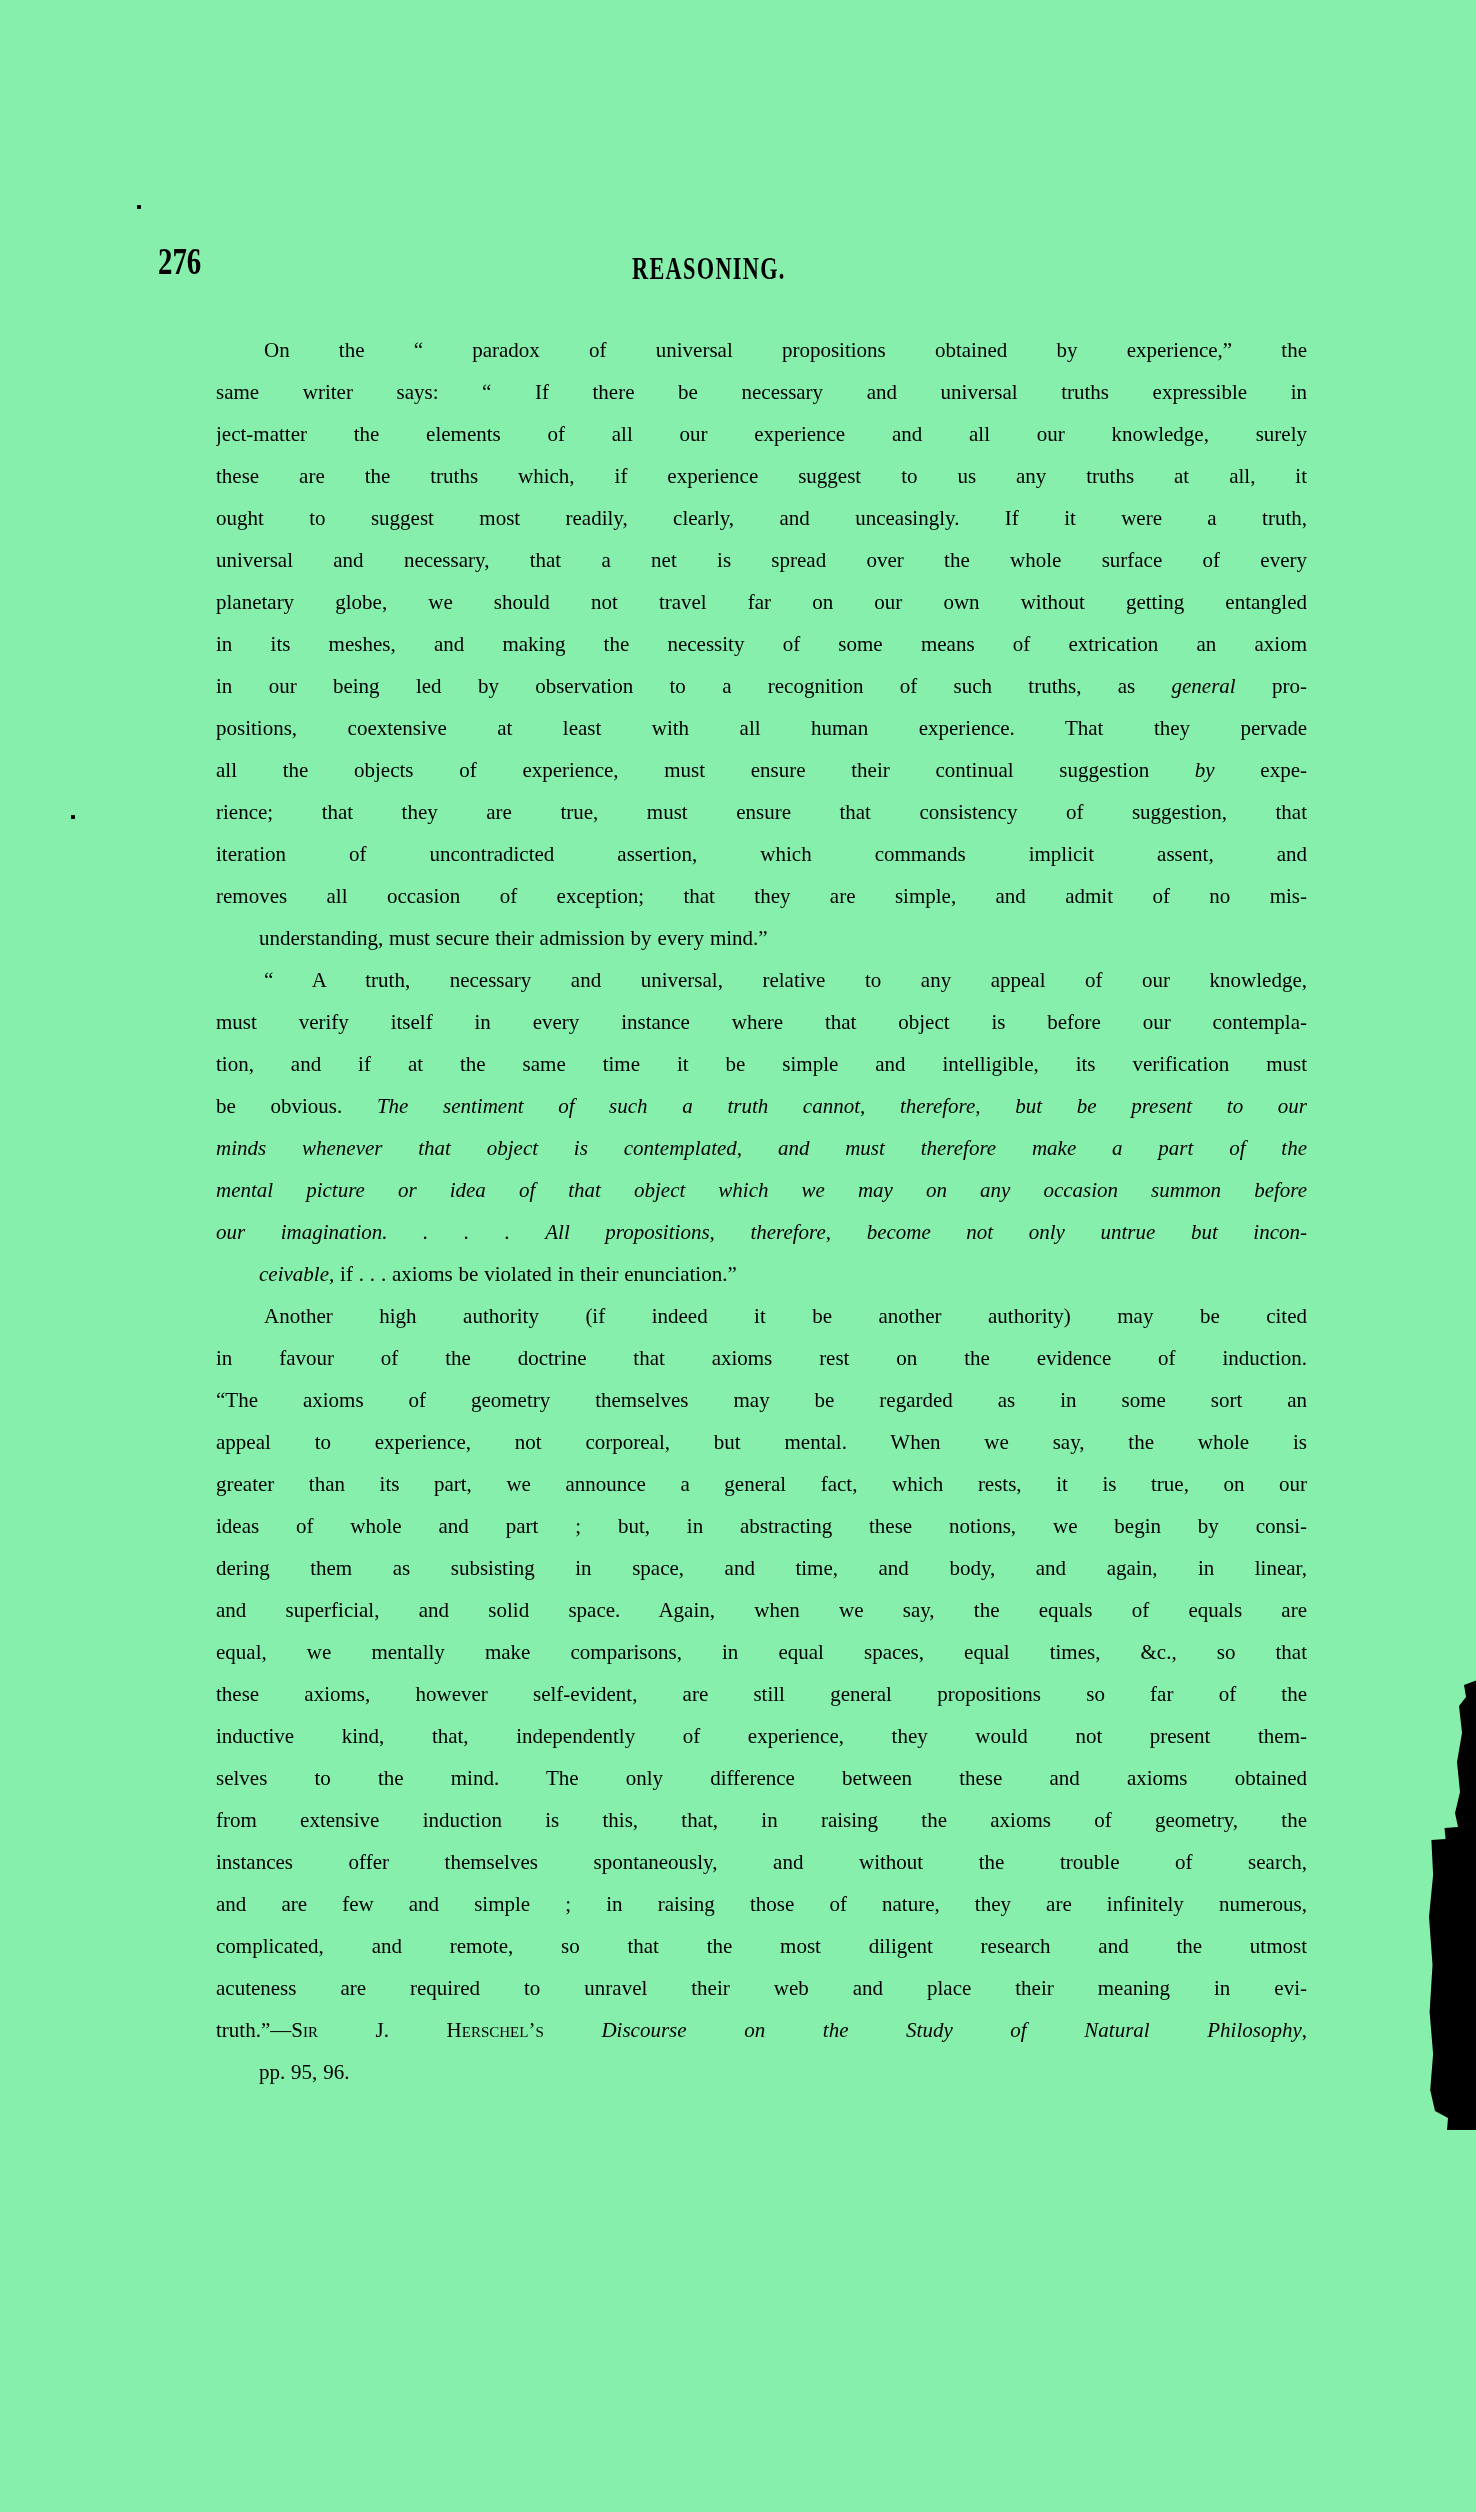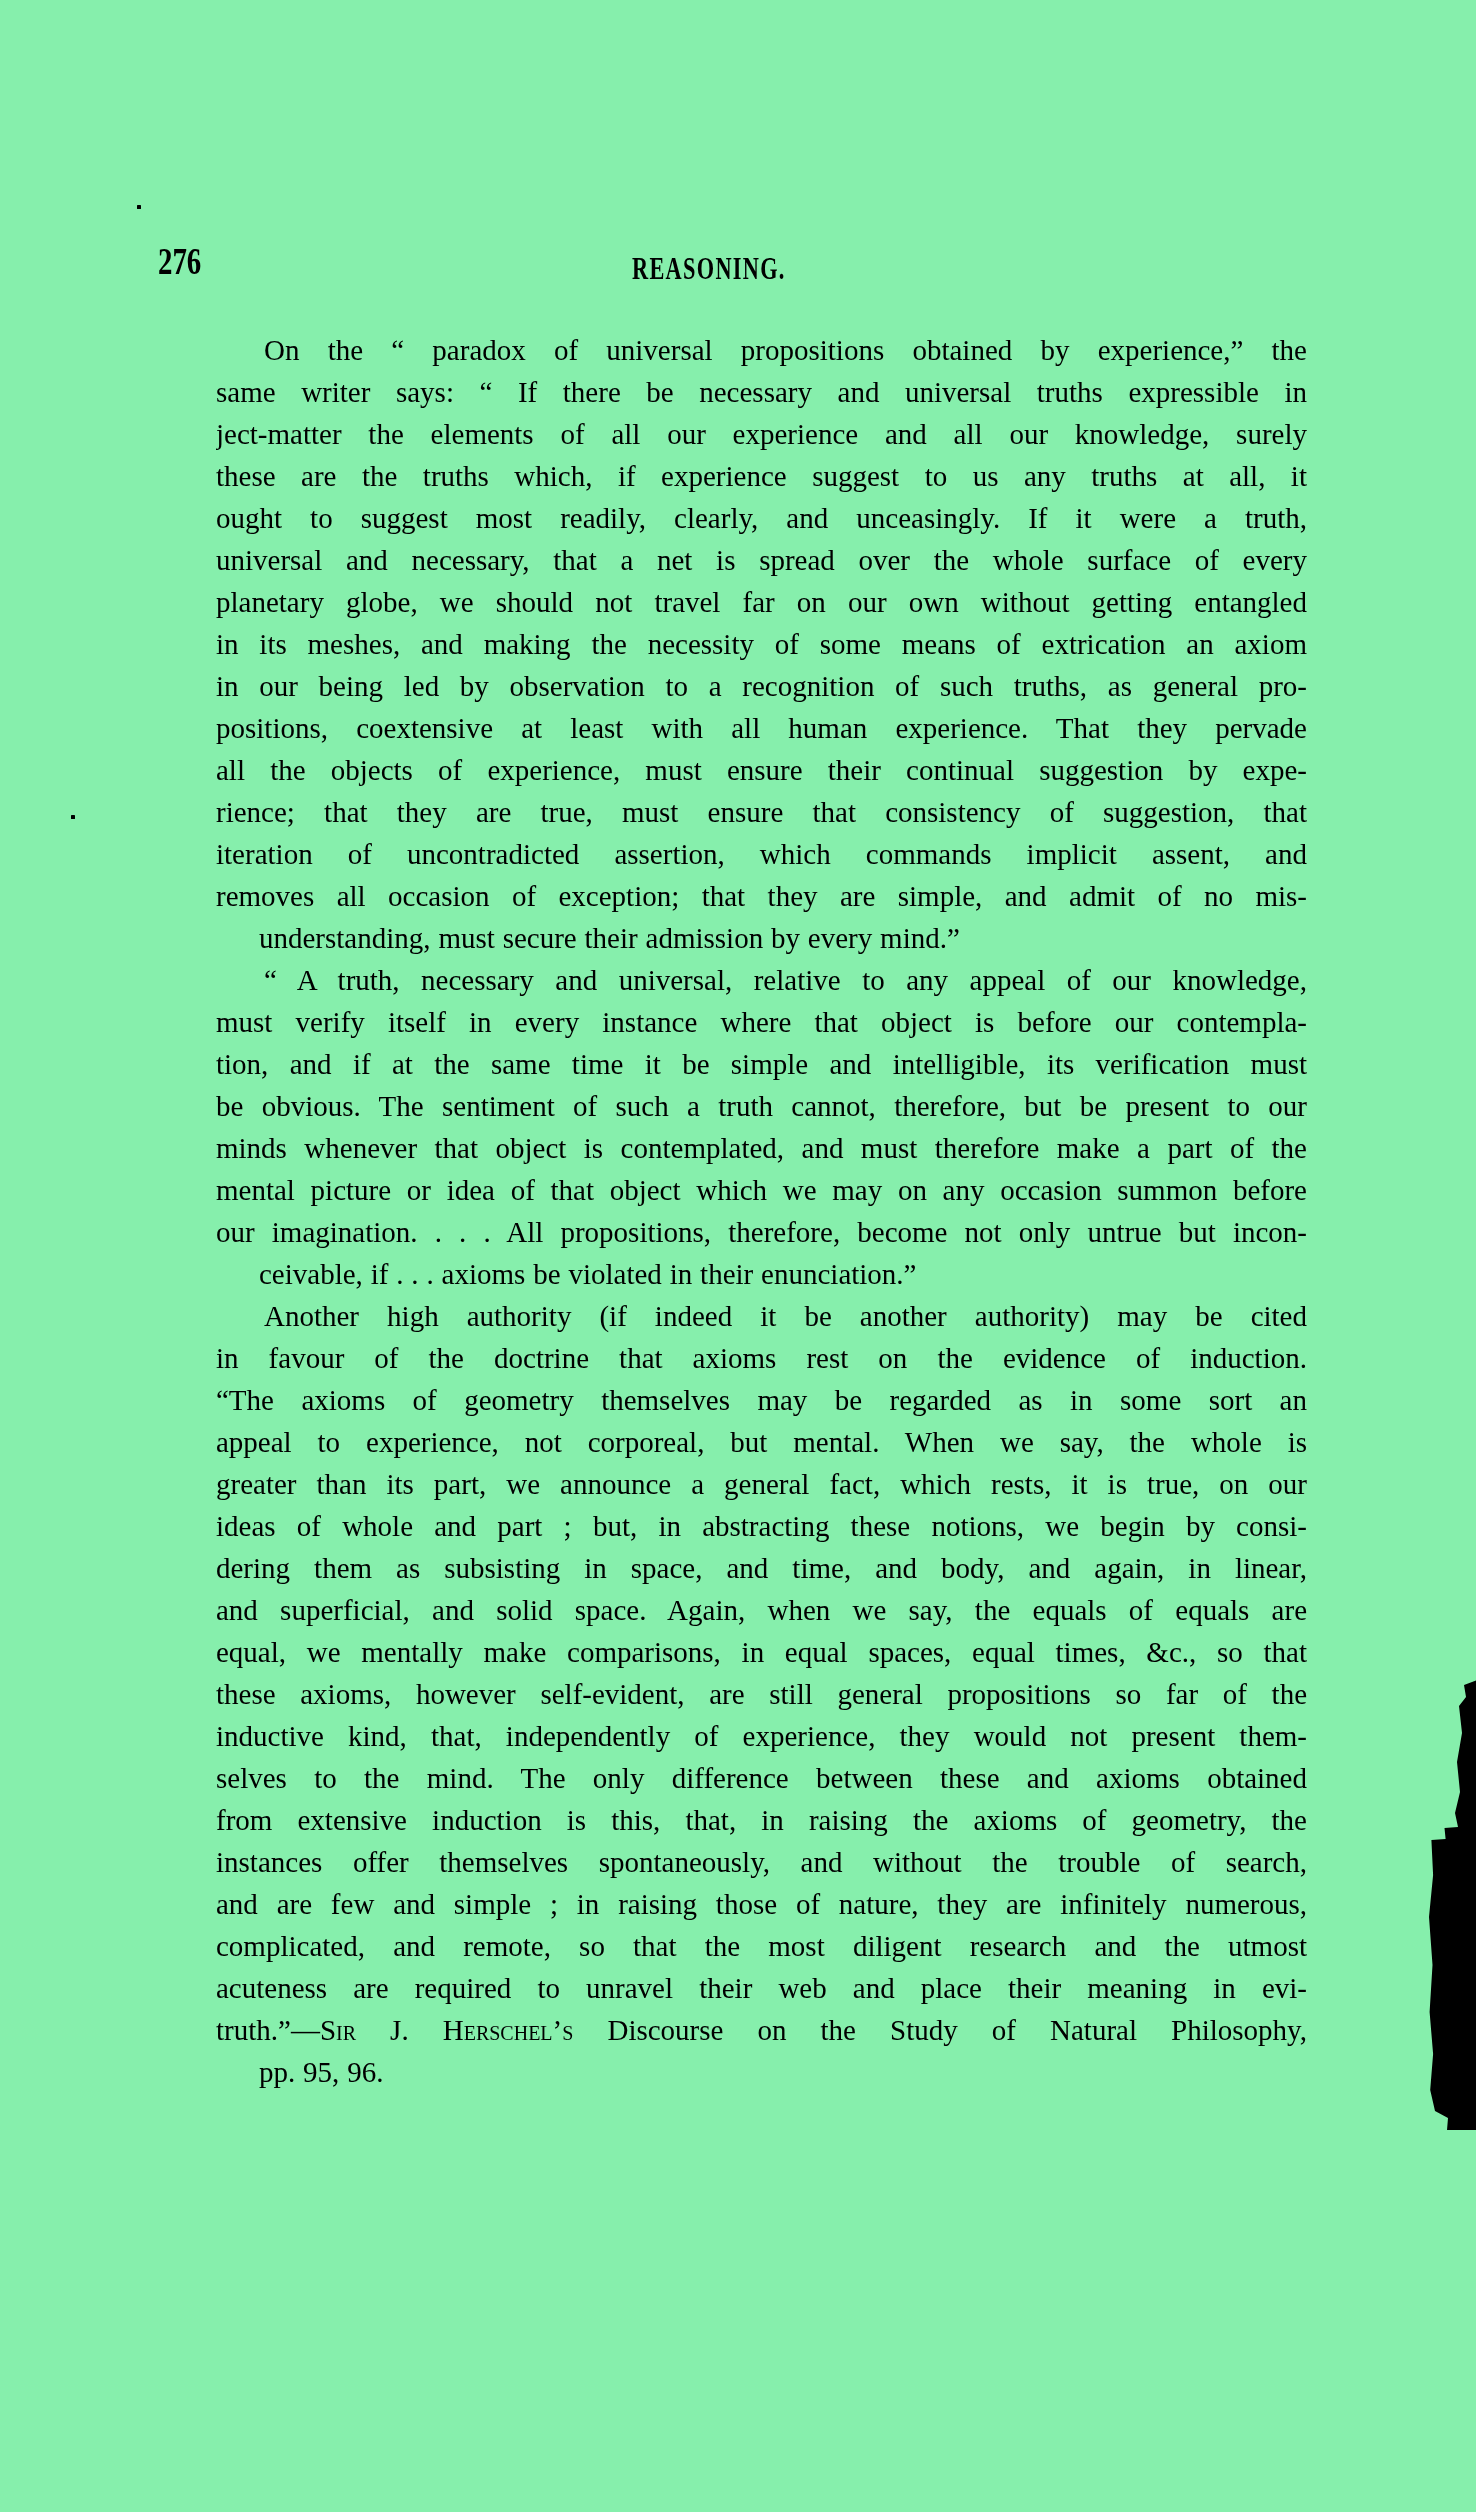--- a/index.html
+++ b/index.html
@@ -19,33 +19,33 @@
   }
   .running-header{
     position:absolute;left:632px;top:253px;
     font-size:31px;line-height:31px;font-weight:bold;
     letter-spacing:1.8px;
     transform:scaleX(0.72);transform-origin:left top;
     white-space:nowrap;
   }
   .body-text{
     position:absolute;left:216px;top:329px;width:1091px;
-    font-size:29px;
+    font-size:21px;
   }
   .line{
     line-height:42px;
     max-height:42px;
     overflow:hidden;
     text-align:justify;
     text-align-last:justify;
     word-spacing:0.6px;
   }
   .line.indent{padding-left:48px;}
   .line.para-end{text-align-last:left;margin-left:43px;}
-  .it{}
+  .it{font-style:italic;}
   .sc{font-variant:small-caps;}
   .speck{position:absolute;background:#000;border-radius:0.6px;}
   .speck-1{left:137px;top:205px;width:4.2px;height:4.2px;}
   .speck-2{left:71px;top:815px;width:4.2px;height:4.2px;}
   .edge-blob{
     position:absolute;left:1426px;top:1679px;width:51px;height:454px;
     background:#000;
     clip-path:polygon(
       51px 1.2px, 38px 6px, 40px 18px, 33px 27px, 36px 54px,
       31px 83px, 34px 113px, 29px 134px, 32px 148px, 18.5px 149px,

